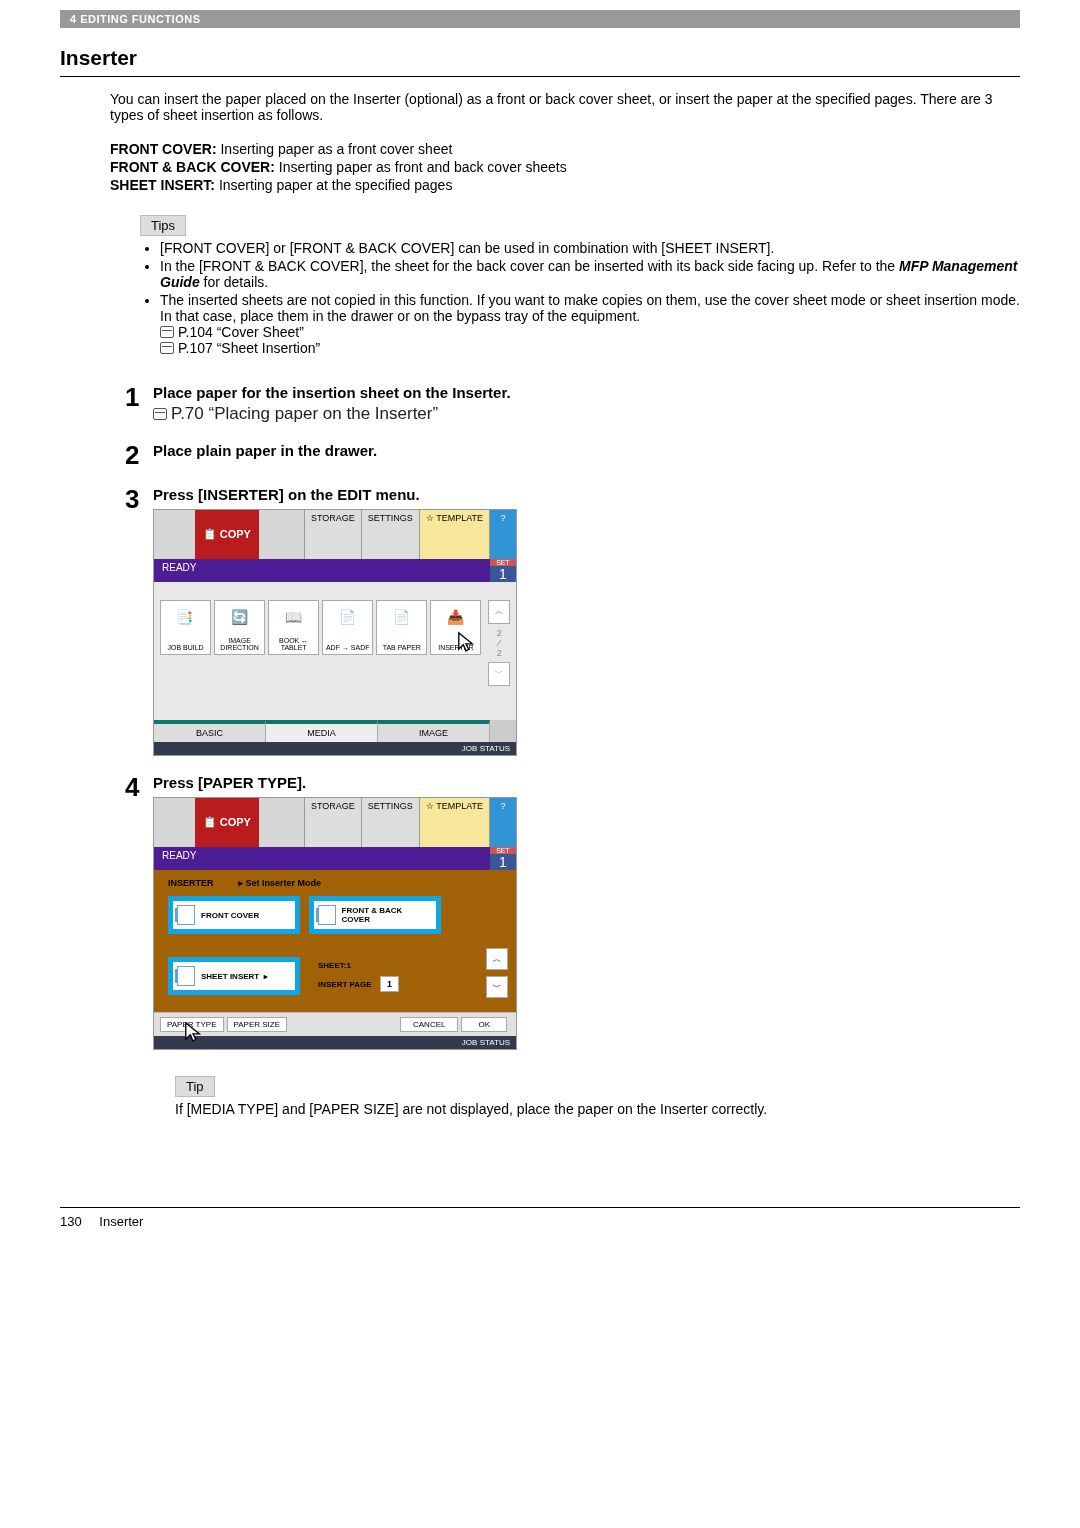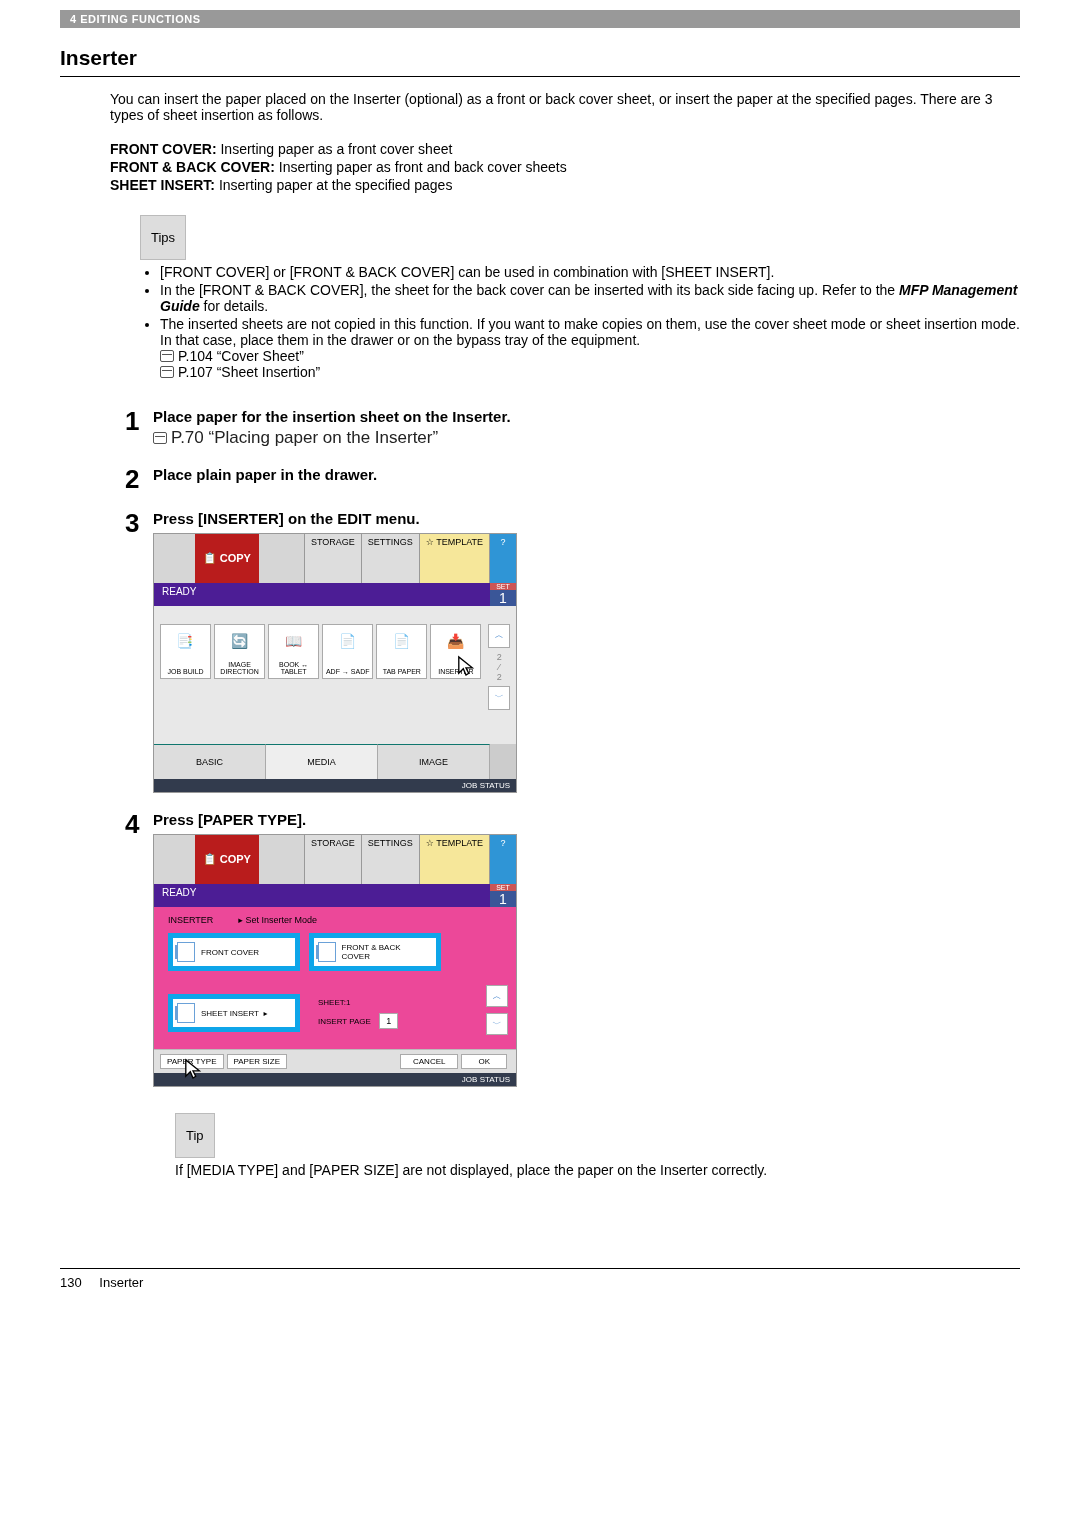--- a/index.html
+++ b/index.html
@@ -34,21 +34,21 @@
 }
 .intro-block { margin-bottom: 18px; }
 .def-row { margin-bottom: 2px; }
 .def-term { font-weight: bold; }
 .defs-block { margin-bottom: 22px; }
 .tips-block { margin-left: 80px; }
 .tips-header {
   display: inline-block;
   background: #ddd;
   border: 1px solid #bbb;
-  padding: 14px 10px;
+  padding: 2px 10px;
   font-size: 13px;
 }
 .tips-list {
   margin: 4px 0 0 0;
   padding-left: 20px;
 }
 .tips-list li { margin-bottom: 2px; }
 .ref-icon {
   display: inline-block;
   width: 12px;
@@ -190,36 +190,37 @@
 }
 .cursor svg { width: 100%; height: 100%; }
 .screen-lowtabs {
   display: flex;
   background: #ccc;
   font-size: 9px;
 }
 .low-tab {
   flex: 1;
   text-align: center;
-  padding: 12px 0;
+  padding: 4px 0;
   background: #ddd;
   border-right: 1px solid #aaa;
-  border-top: 1px solid #0f766e;
+  border-top: 4px solid #0f766e;
 }
 .low-tab.active { background: #eee; }
 .job-status {
   background: #323b4d;
   color: #fff;
   font-size: 8px;
   text-align: right;
   padding: 2px 6px;
 }
 .ins-body {
   padding: 8px 8px 8px 14px;
-  background: #ec4899;
+  background: #a16207;
+  font-weight: bold;
 }
 .ins-header-row { font-size:9px; margin-bottom:8px; }
 .ins-btn {
   display: inline-flex;
   align-items: center;
   width: 118px;
   height: 28px;
   background: #fff;
   border: 5px solid #0ea5e9;
   margin-right: 6px;

